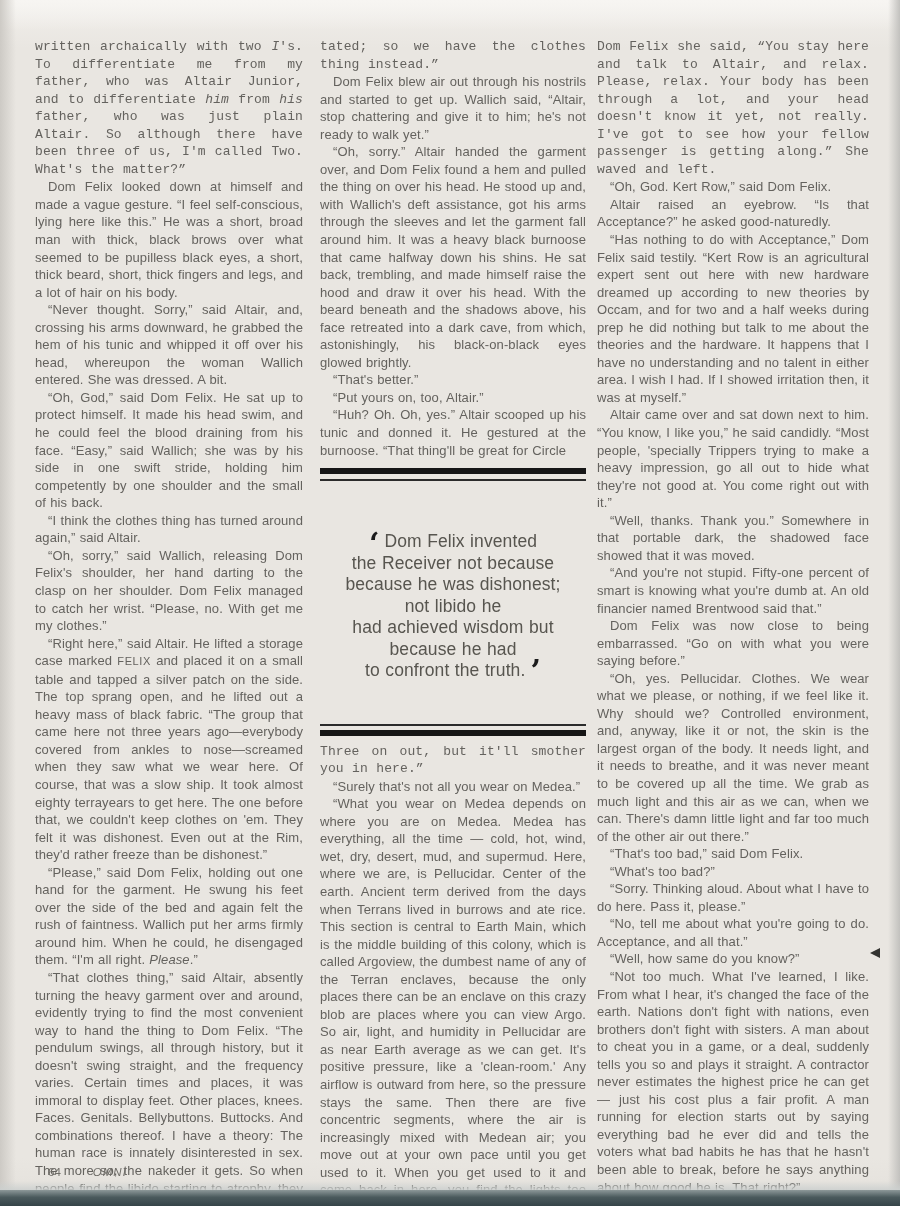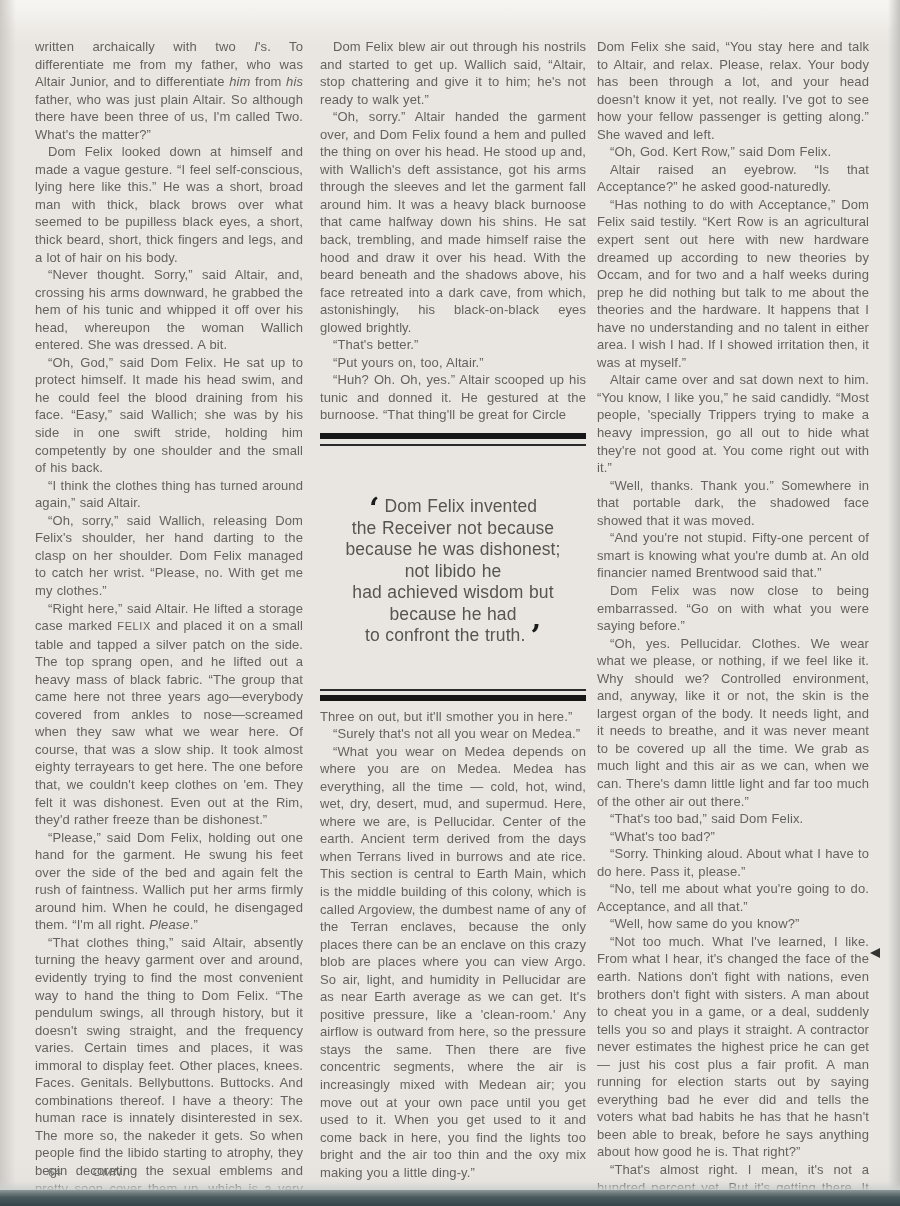--- a/index.html
+++ b/index.html
@@ -23,21 +23,21 @@
     border-top:5px solid transparent;border-bottom:5px solid transparent;
     border-right:10px solid #333330;}
 
   
   .col{position:absolute;top:38px;text-align:justify;font-size:13px;
     line-height:17.55px;color:#64625e;letter-spacing:0.1px;word-spacing:0.5px;}
   #col-1{left:35px;width:268px;}
   #col-2{left:320px;width:266px;}
   #col-3{left:597px;width:272px;}
   .para{margin:0;text-indent:13px;}
-  .para.noindent{text-indent:0;}
+  .para.noindent{text-indent:0;font-family:Liberation Mono, monospace;}
   .para i{font-style:italic;}
   .sc{font-size:11px;letter-spacing:0.6px;}
 
   
   .pullquote{margin:9px 0 7px 0;}
   .rule-heavy{height:6px;background:#161616;}
   .rule-thin{height:2px;background:#2b2b2b;}
   .pullquote .rt{margin-top:5px;}
   .pullquote .rb2{margin-top:4px;}
   .qbody{padding:50px 0 42px 0;text-align:center;
@@ -65,20 +65,21 @@
     <p class="para">Dom Felix looked down at himself and made a vague gesture. “I feel self-conscious, lying here like this.” He was a short, broad man with thick, black brows over what seemed to be pupilless black eyes, a short, thick beard, short, thick fingers and legs, and a lot of hair on his body.</p>
     <p class="para">“Never thought. Sorry,” said Altair, and, crossing his arms downward, he grabbed the hem of his tunic and whipped it off over his head, whereupon the woman Wallich entered. She was dressed. A bit.</p>
     <p class="para">“Oh, God,” said Dom Felix. He sat up to protect himself. It made his head swim, and he could feel the blood draining from his face. “Easy,” said Wallich; she was by his side in one swift stride, holding him competently by one shoulder and the small of his back.</p>
     <p class="para">“I think the clothes thing has turned around again,” said Altair.</p>
     <p class="para">“Oh, sorry,” said Wallich, releasing Dom Felix's shoulder, her hand darting to the clasp on her shoulder. Dom Felix managed to catch her wrist. “Please, no. With get me my clothes.”</p>
     <p class="para">“Right here,” said Altair. He lifted a storage case marked <span class="sc">FELIX</span> and placed it on a small table and tapped a silver patch on the side. The top sprang open, and he lifted out a heavy mass of black fabric. “The group that came here not three years ago—everybody covered from ankles to nose—screamed when they saw what we wear here. Of course, that was a slow ship. It took almost eighty terrayears to get here. The one before that, we couldn't keep clothes on 'em. They felt it was dishonest. Even out at the Rim, they'd rather freeze than be dishonest.”</p>
     <p class="para">“Please,” said Dom Felix, holding out one hand for the garment. He swung his feet over the side of the bed and again felt the rush of faintness. Wallich put her arms firmly around him. When he could, he disengaged them. “I'm all right. <i>Please</i>.”</p>
     <p class="para">“That clothes thing,” said Altair, absently turning the heavy garment over and around, evidently trying to find the most convenient way to hand the thing to Dom Felix. “The pendulum swings, all through history, but it doesn't swing straight, and the frequency varies. Certain times and places, it was immoral to display feet. Other places, knees. Faces. Genitals. Bellybuttons. Buttocks. And combinations thereof. I have a theory: The human race is innately disinterested in sex. The more so, the nakeder it gets. So when people find the libido starting to atrophy, they begin decorating the sexual emblems and pretty soon cover them up, which is a very good way to put sex under forced draft. If it weren't for that, the species would've died out long ago. What we are, what we've always been, is cripples. We got our rut cycles ampu-</p>
   </div>
 <div class="col" id="col-2">
+    <p class="para noindent">tated; so we have the clothes thing instead.”</p>
     <p class="para">Dom Felix blew air out through his nostrils and started to get up. Wallich said, “Altair, stop chattering and give it to him; he's not ready to walk yet.”</p>
     <p class="para">“Oh, sorry.” Altair handed the garment over, and Dom Felix found a hem and pulled the thing on over his head. He stood up and, with Wallich's deft assistance, got his arms through the sleeves and let the garment fall around him. It was a heavy black burnoose that came halfway down his shins. He sat back, trembling, and made himself raise the hood and draw it over his head. With the beard beneath and the shadows above, his face retreated into a dark cave, from which, astonishingly, his black-on-black eyes glowed brightly.</p>
     <p class="para">“That's better.”</p>
     <p class="para">“Put yours on, too, Altair.”</p>
     <p class="para">“Huh? Oh. Oh, yes.” Altair scooped up his tunic and donned it. He gestured at the burnoose. “That thing'll be great for Circle</p>
     <div class="pullquote">
       <div class="rule-heavy"></div>
       <div class="rule-thin rt"></div>
       <div class="qbody">
         <div class="qline"><span class="qmark open">‘</span>Dom Felix invented</div>

